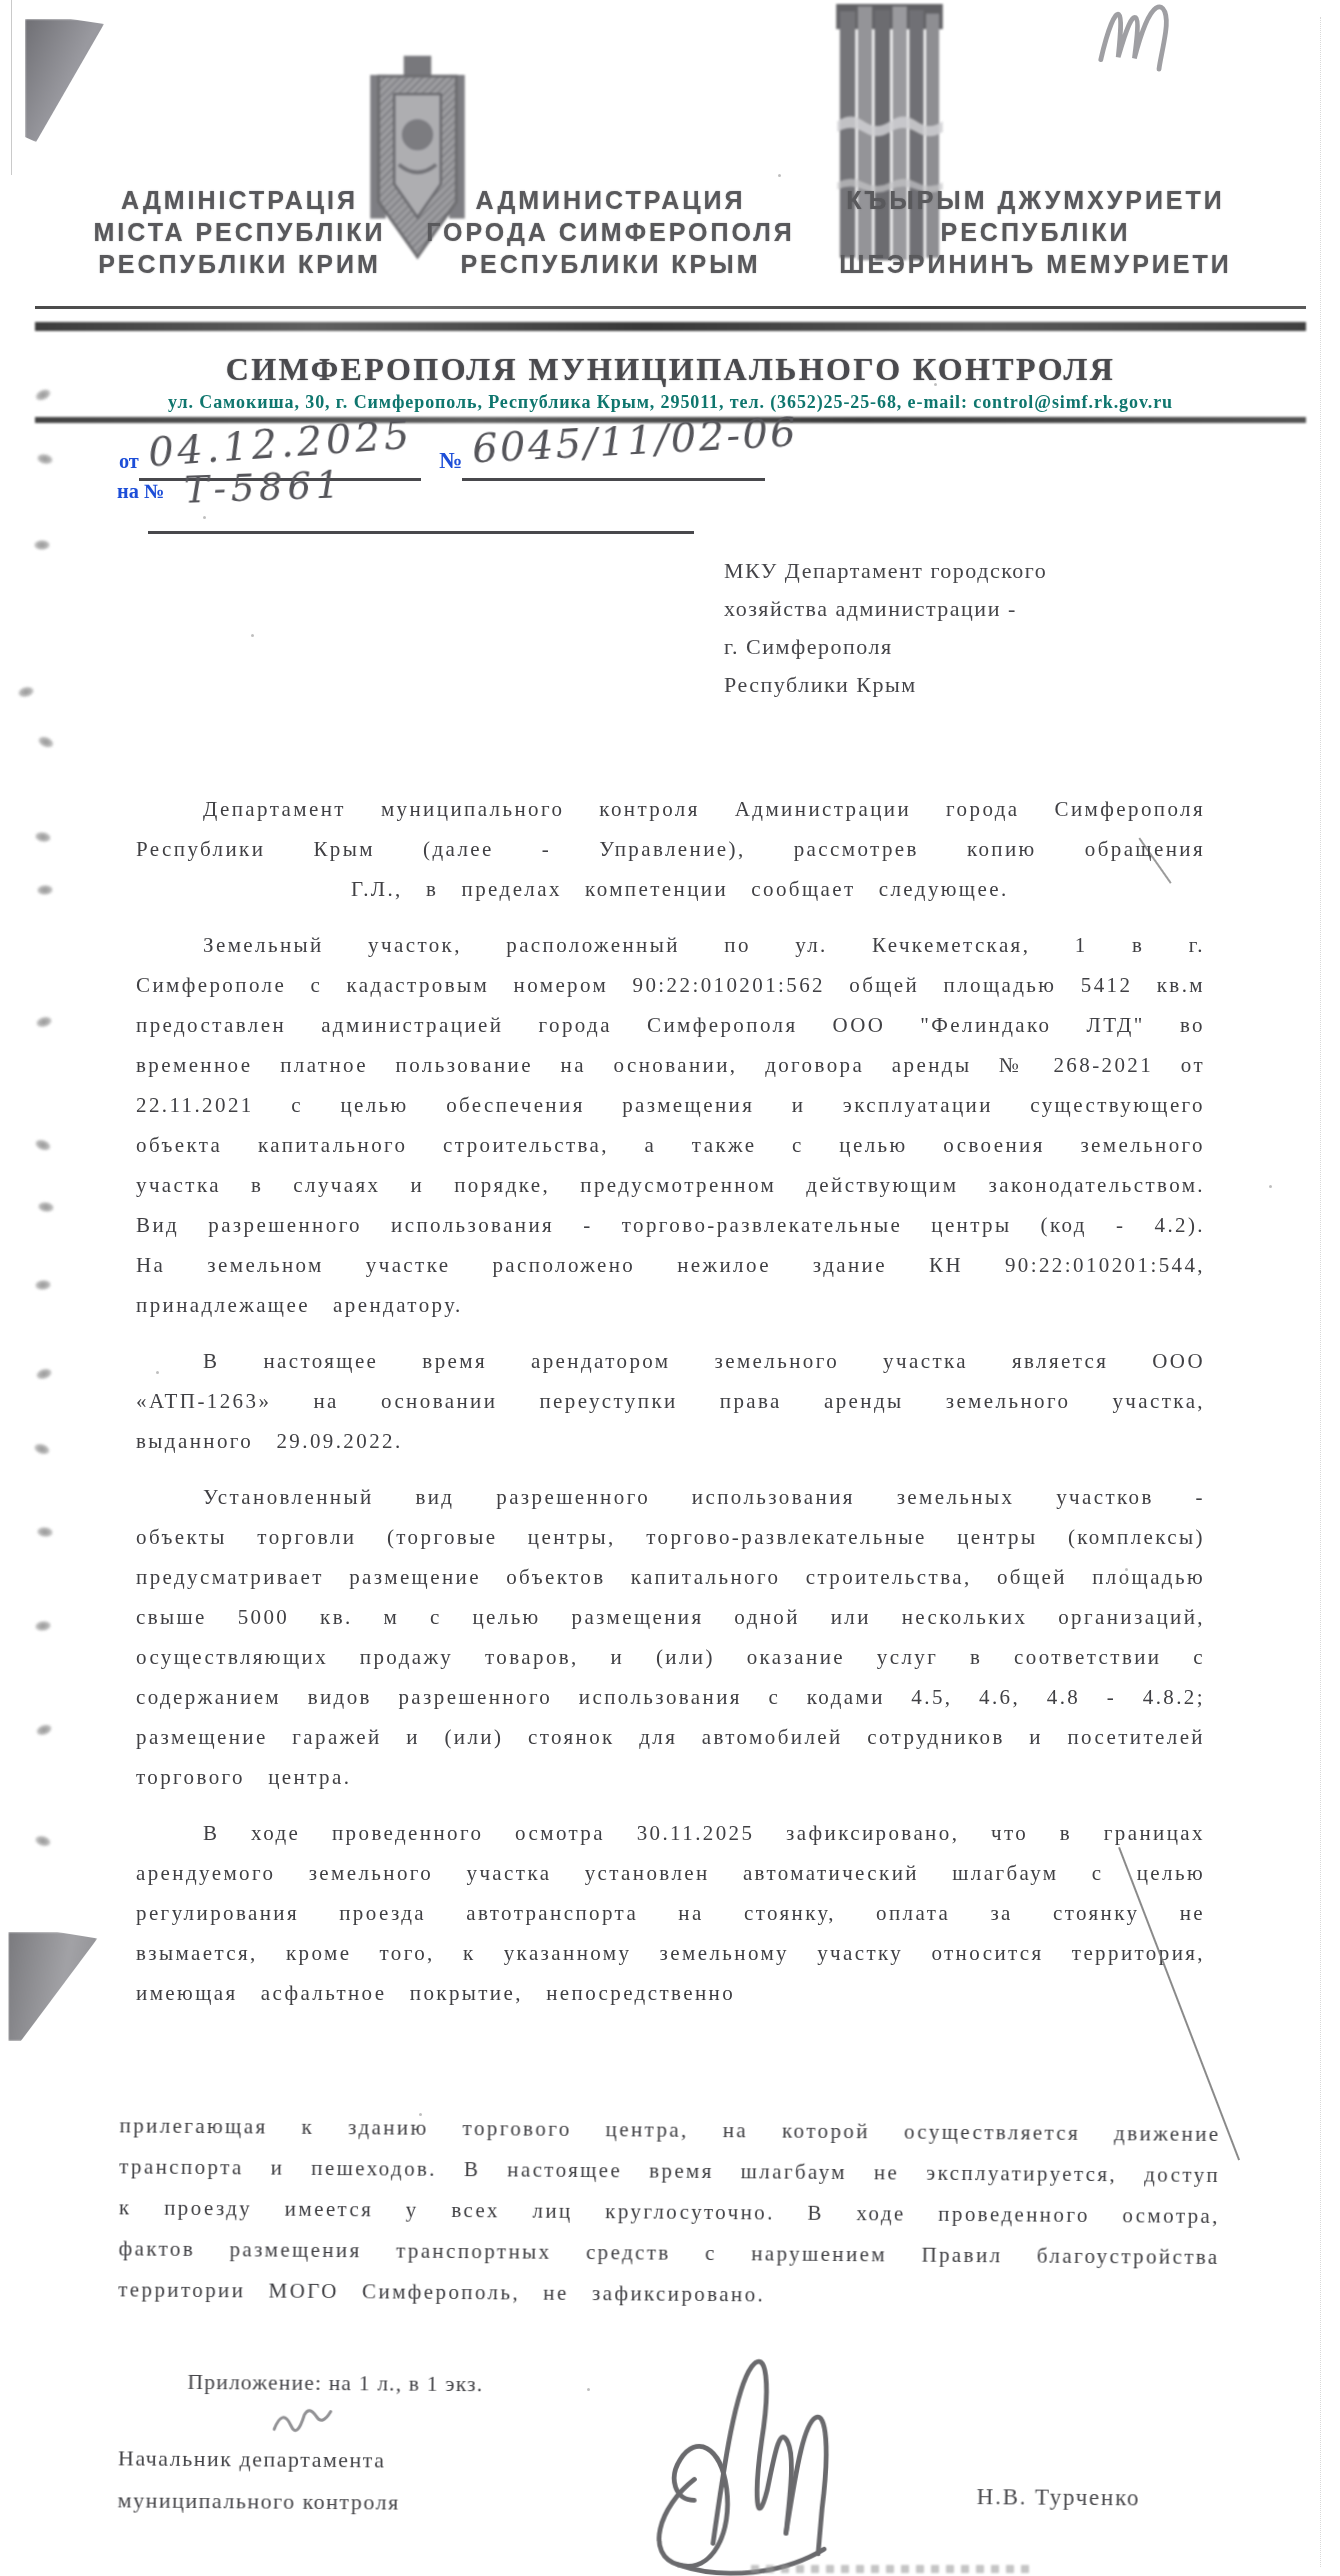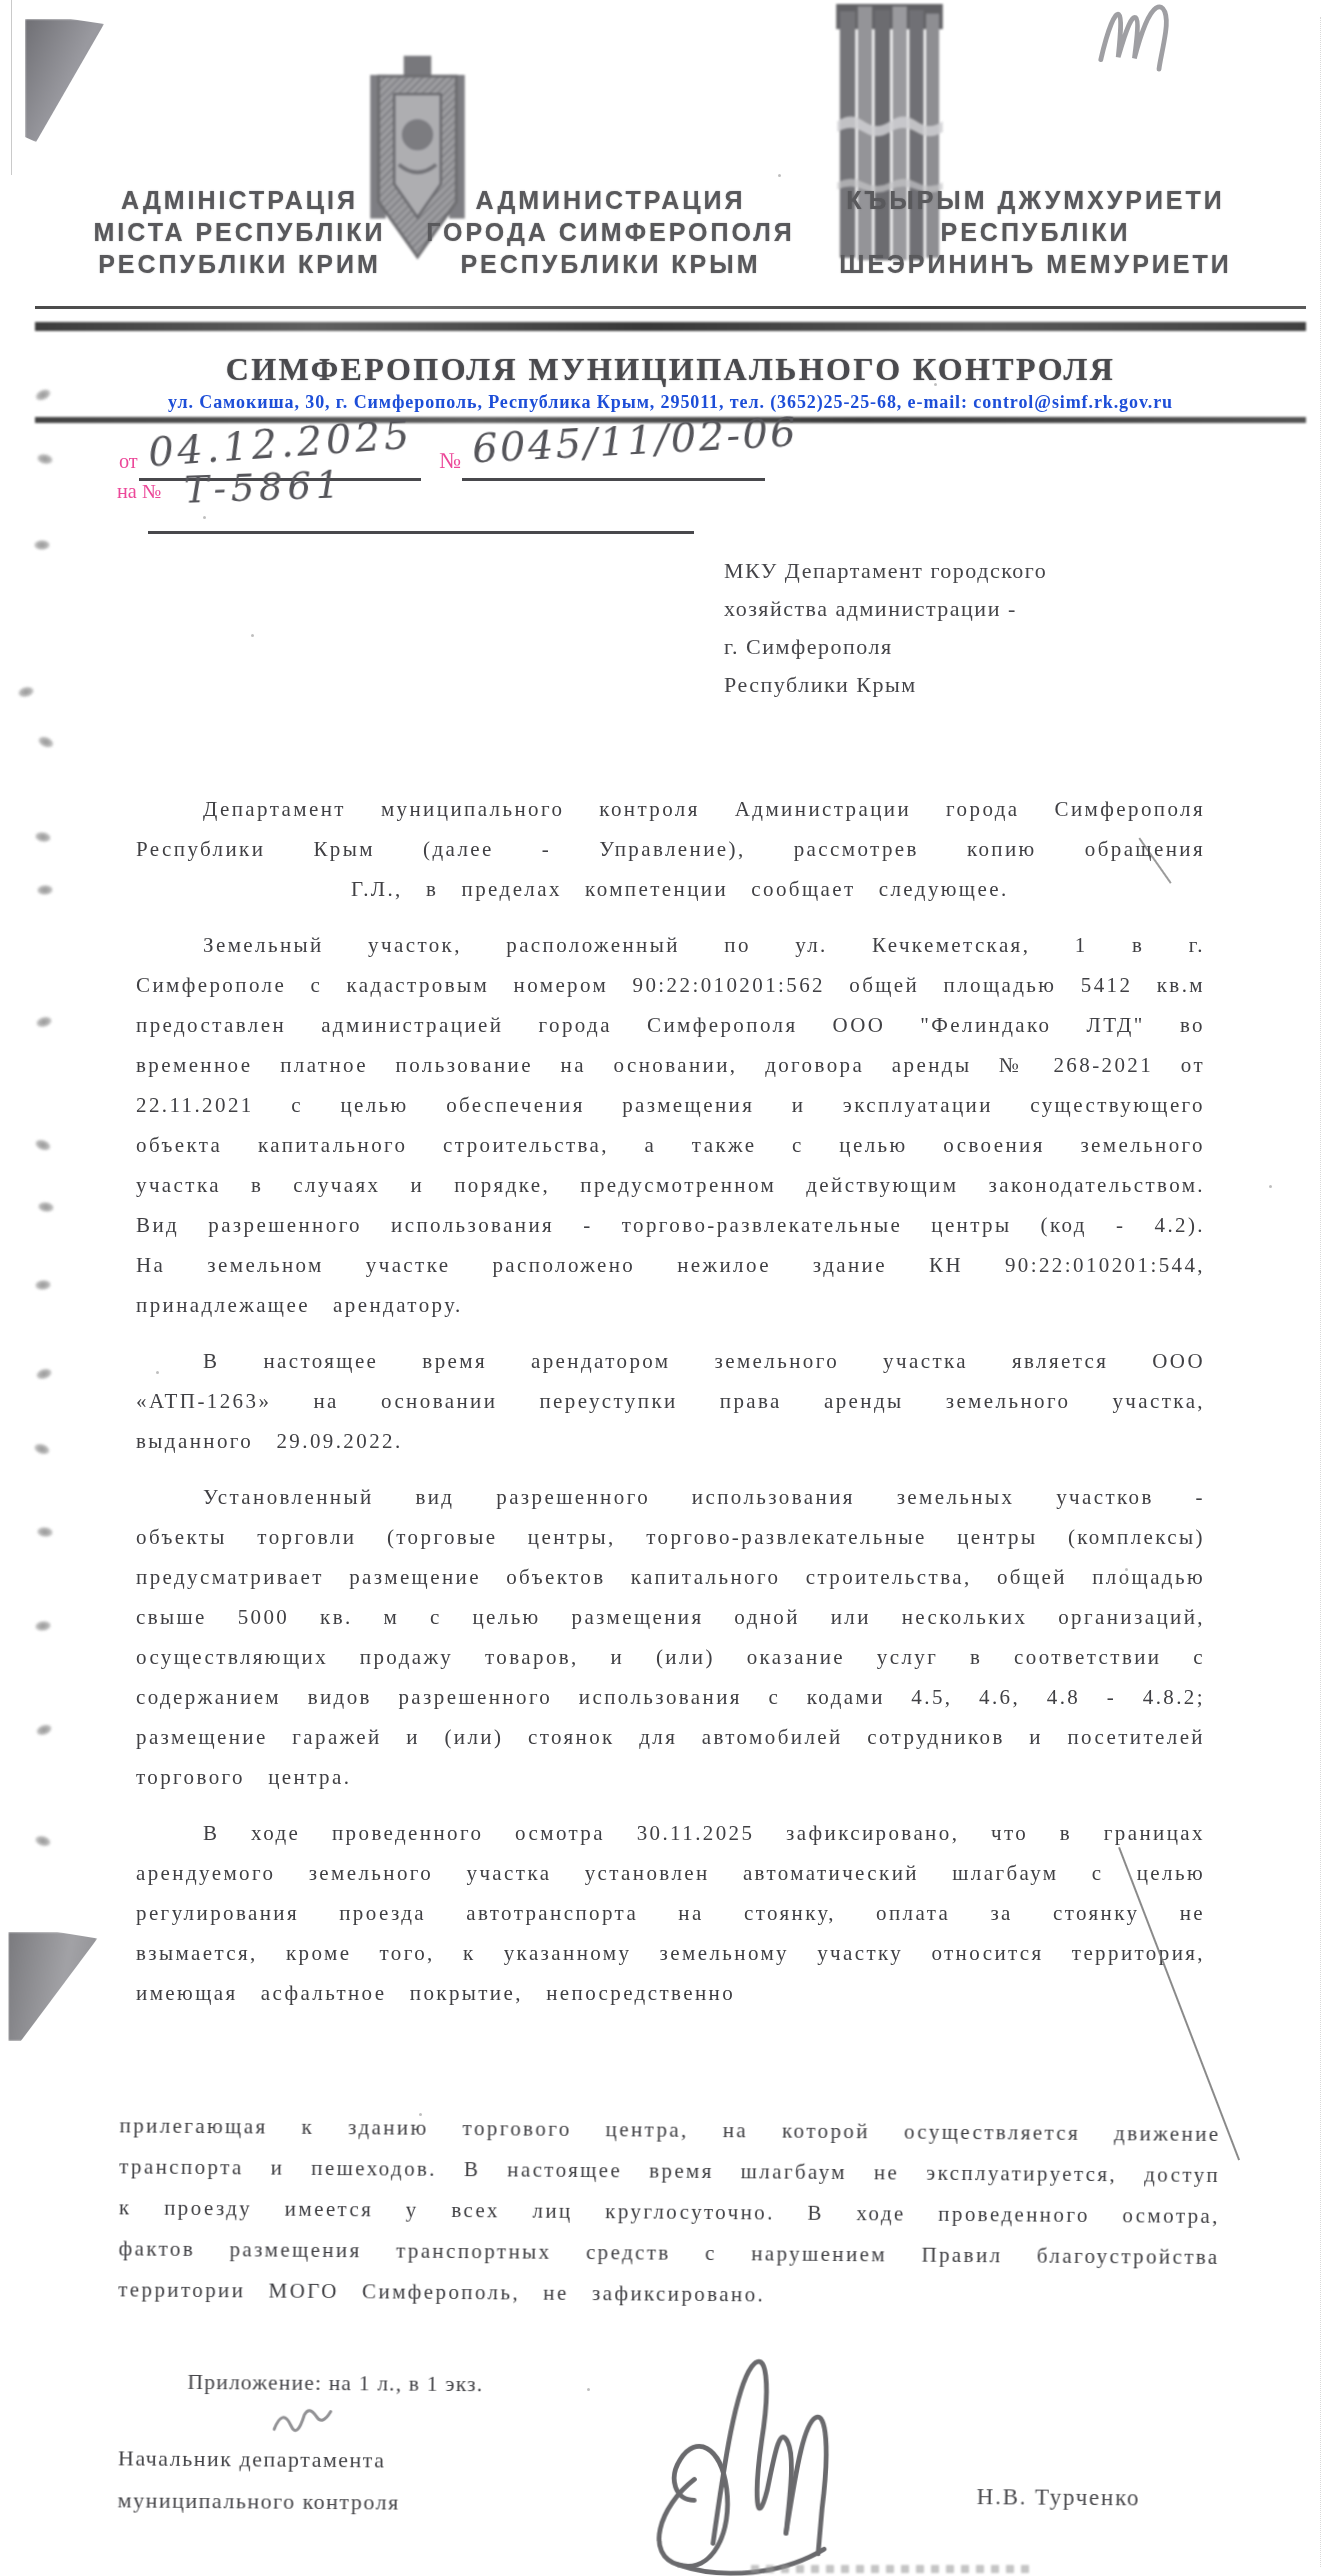--- a/index.html
+++ b/index.html
@@ -36,23 +36,23 @@
   #col3{left:808px;width:455px;}
   .emblem{position:absolute;filter:blur(1px);opacity:.88;}
   .rule{position:absolute;left:35px;width:1271px;filter:blur(0.7px);}
   #ruleA{top:306px;height:3px;background:linear-gradient(90deg,#4a4a4a,#6a6a6a 30%,#454545 70%,#5a5a5a);}
   #ruleB{top:322px;height:9px;background:linear-gradient(90deg,#3c3c3c,#606060 22%,#383838 48%,#585858 75%,#404040);filter:blur(1.1px);}
   #ruleC{top:417px;height:6px;background:linear-gradient(90deg,#434343,#5e5e5e 35%,#3a3a3a 65%,#555555);filter:blur(1px);}
   .dept-title{position:absolute;left:36px;top:351px;width:1269px;text-align:center;
     font-weight:bold;font-size:32px;letter-spacing:2.4px;color:#4a4a4e;
     filter:blur(0.5px);text-shadow:0 0 1.2px rgba(60,60,60,.6);}
   .dept-addr{position:absolute;left:36px;top:392px;width:1269px;text-align:center;
-    font-weight:bold;font-size:18px;letter-spacing:0.9px;color:#1d4ed8;filter:blur(0.4px);}
-  
-  .ref-label{position:absolute;font-size:20.3px;font-weight:normal;color:#ec4899;filter:blur(0.4px);}
+    font-weight:bold;font-size:18px;letter-spacing:0.9px;color:#0f766e;filter:blur(0.4px);}
+  
+  .ref-label{position:absolute;font-size:20.3px;font-weight:bold;color:#1d4ed8;filter:blur(0.4px);}
   .handwriting{position:absolute;font-family:"DejaVu Serif",serif;font-style:italic;
     color:#55555a;filter:blur(0.5px);white-space:nowrap;}
   #hw-date{left:148px;top:420px;font-size:40px;transform:rotate(-4deg);letter-spacing:3.6px;}
   #hw-num{left:472px;top:417px;font-size:40px;transform:rotate(-3deg);letter-spacing:2.4px;}
   #hw-reply{left:184px;top:466px;font-size:37px;transform:rotate(-2deg);letter-spacing:4.8px;}
   #hw-initials-svg{position:absolute;left:1096px;top:2.4px;}
   .u-line{position:absolute;height:3px;background:#48484c;filter:blur(0.6px);}
   #u1{left:139px;top:478px;width:282px;}
   #u2{left:462px;top:478px;width:303px;}
   #u3{left:148px;top:531px;width:546px;}

